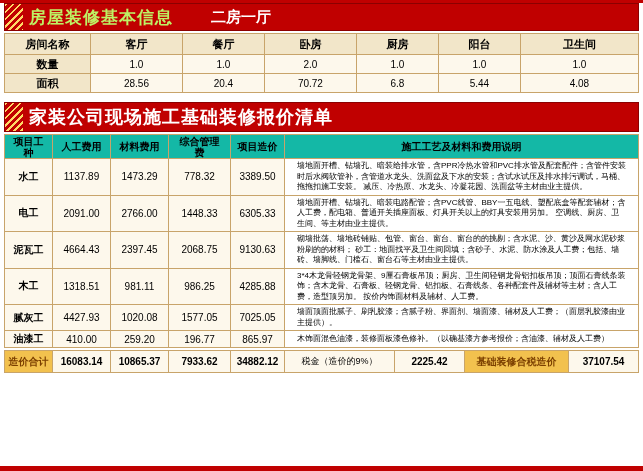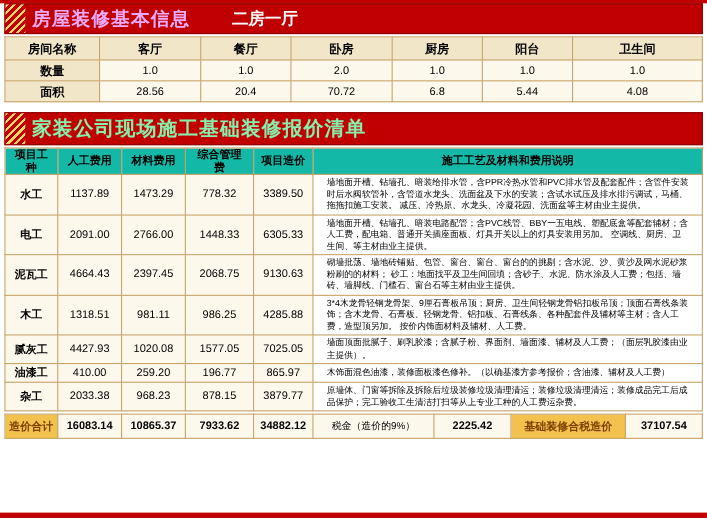--- a/index.html
+++ b/index.html
@@ -30,21 +30,21 @@
     height: 28px;
     border: 1px solid #8b0000;
     display: flex;
     align-items: center;
   }
   .band .stripes {
     width: 18px; height: 100%;
     background: repeating-linear-gradient(135deg,#ffd966 0px,#ffd966 2px,#c00000 2px,#c00000 5px);
   }
   .band .title {
-    color: #f0abfc;
+    color: #bef264;
     font-weight: bold;
     font-size: 17px;
     letter-spacing: 1px;
     padding-left: 6px;
     white-space: nowrap;
   }
   .band .subtitle {
     color: #ffffff;
     font-weight: bold;
     font-size: 15px;
@@ -73,21 +73,21 @@
     height: 30px;
     border: 1px solid #8b0000;
     display: flex;
     align-items: center;
   }
   .band2 .stripes {
     width: 18px; height: 100%;
     background: repeating-linear-gradient(135deg,#ffd966 0px,#ffd966 2px,#c00000 2px,#c00000 5px);
   }
   .band2 .title {
-    color:#86efac; font-weight:bold; font-size:18px; letter-spacing:1px;
+    color:#ffffff; font-weight:bold; font-size:18px; letter-spacing:1px;
     padding-left: 6px; white-space:nowrap;
   }
 
   
   .t2 { margin-top: 2px; table-layout: fixed; }
   .t2 th {
     background:#14b8a6; font-weight:bold; font-size:10px; height:24px;
     padding: 0 6px; line-height: 11px;
   }
   .t2 td { font-size: 9px; }
@@ -231,28 +231,20 @@
 
     <tr>
       <td class="trade">油漆工</td>
       <td class="num">410.00</td>
       <td class="num">259.20</td>
       <td class="num">196.77</td>
       <td class="num">865.97</td>
       <td class="desc">木饰面混色油漆，装修面板漆色修补。（以确基漆方参考报价；含油漆、辅材及人工费）</td>
     </tr>
 
-    <tr>
-      <td class="trade">杂工</td>
-      <td class="num">2033.38</td>
-      <td class="num">968.23</td>
-      <td class="num">878.15</td>
-      <td class="num">3879.77</td>
-      <td class="desc">原墙体、门窗等拆除及拆除后垃圾装修垃圾清理清运；装修垃圾清理清运；装修成品完工后成品保护；完工验收工生清洁打扫等从上专业工种的人工费运杂费。</td>
-    </tr>
   </tbody>
     </table>
 
   <table class="t3">
     <tbody>
         <tr>
       <td class="lbl c1">造价合计</td>
       <td class="val c2">16083.14</td>
       <td class="val c3">10865.37</td>
       <td class="val c4">7933.62</td>

